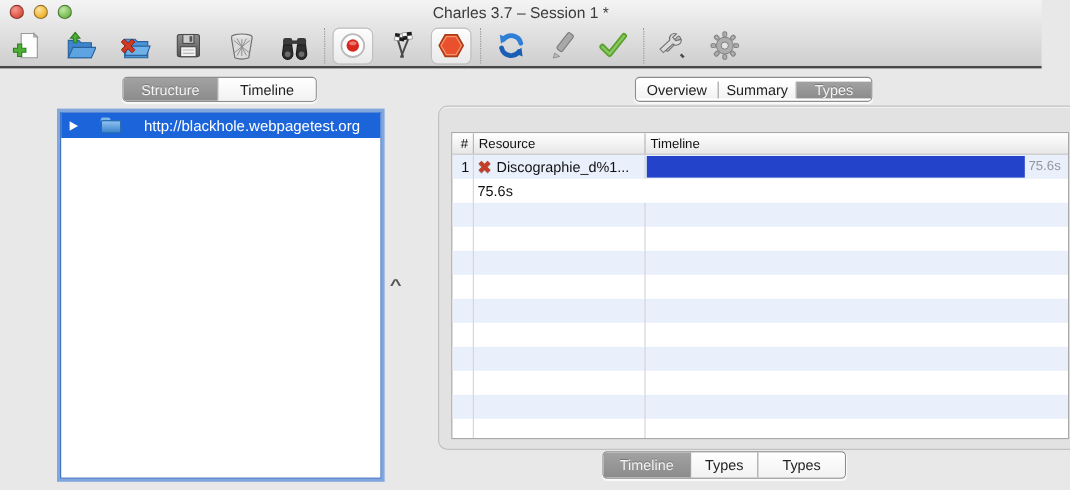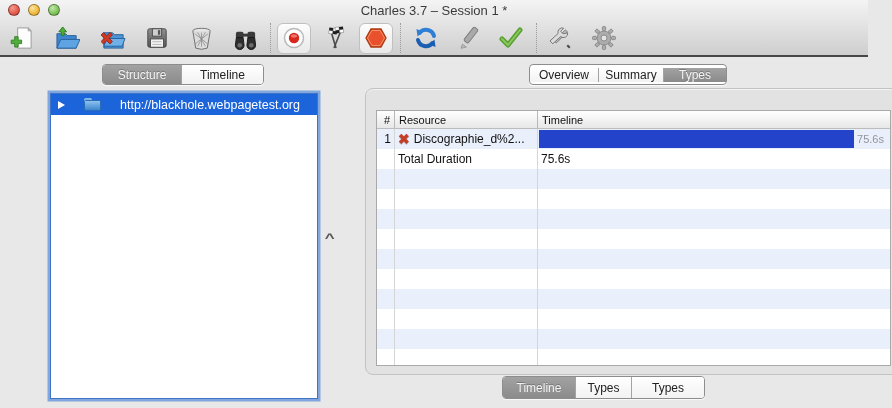--- a/index.html
+++ b/index.html
@@ -323,33 +323,30 @@
       <div class="t-header">
         <div class="hc c-num">#</div>
         <div class="hc c-res">Resource</div>
         <div class="hc c-tl">Timeline</div>
       </div>
 
       <div class="row alt">
         <div class="c-num">1</div>
         <div class="c-res">
           <span class="xmark">✖</span>
-          <span>Discographie_d%2...</span>
+          <span>Discographie_d%1...</span>
         </div>
         <div class="c-tl">
           <div class="bar" style="width: 89.5%;"></div>
           <span class="bar-label">75.6s</span>
         </div>
       </div>
 
       <div class="row">
         <div class="c-num"></div>
-        <div class="c-res">
-            <span>Total Duration</span>
-          </div>
         <div class="c-tl">
             <span class="tl-text">75.6s</span>
           </div>
       </div>
 
       <div id="empty-rows" style="display:contents"><div class="row alt">
             <div class="c-num"></div>
             <div class="c-res"></div>
             <div class="c-tl"></div>
           </div><div class="row">

